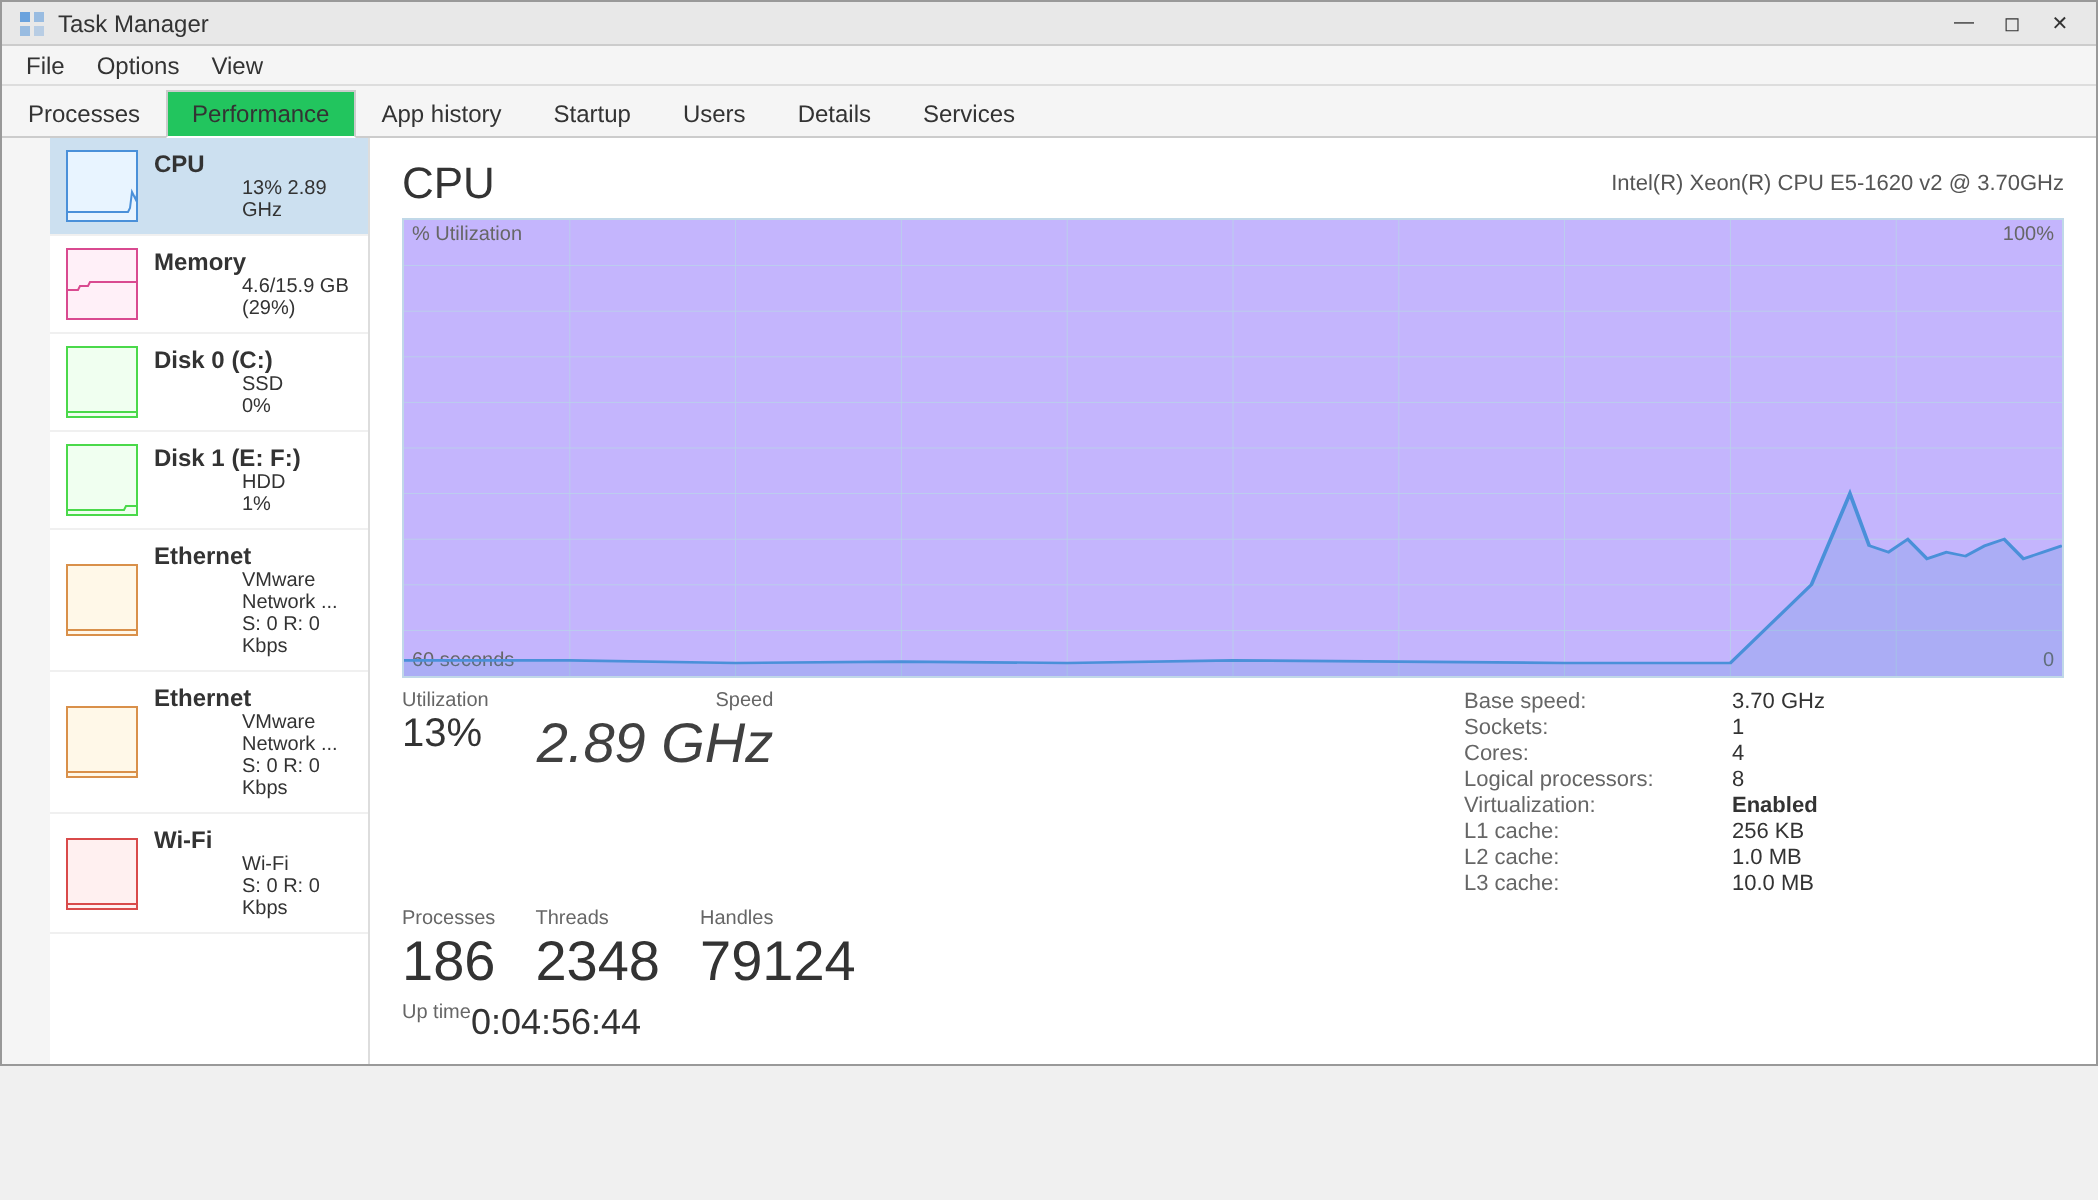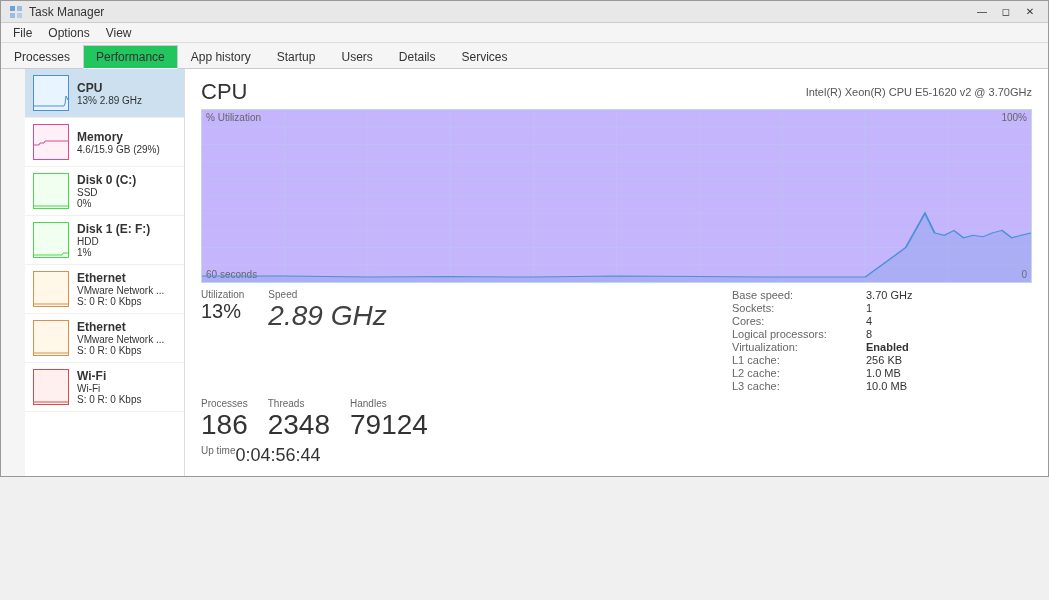--- a/index.html
+++ b/index.html
@@ -6,21 +6,21 @@
     body {
       font-family: 'Segoe UI', Tahoma, Geneva, Verdana, sans-serif;
       font-size: 12px;
       background: #f0f0f0;
       width: 1049px;
       height: 600px;
       overflow: hidden;
     }
     .window {
       width: 1049px;
-      height: 477px;
+      height: 533px;
       background: #f5f5f5;
       border: 1px solid #999;
       display: flex;
       flex-direction: column;
     }
     .title-bar {
       background: #e8e8e8;
       height: 22px;
       display: flex;
       align-items: center;
@@ -163,20 +163,21 @@
       flex: 1;
     }
     .sidebar-item-title {
       font-size: 12px;
       font-weight: 600;
       color: #333;
     }
     .sidebar-item-value {
       font-size: 10px;
       color: #333;
+      margin-left: 44px;
     }
     .detail-panel {
       flex: 1;
       background: white;
       display: flex;
       flex-direction: column;
       padding: 10px 16px;
       overflow: hidden;
     }
     .detail-header {
@@ -237,20 +238,21 @@
       top: 0; left: 0;
       width: 100%; height: 100%;
     }
     .stat-group {
       display: flex;
       flex-direction: column;
     }
     .stat-label {
       font-size: 10px;
       color: #666;
+      text-align: right;
     }
     .stat-value {
       font-size: 20px;
       font-weight: 400;
       color: #333;
     }
     .stat-value-sm {
       font-size: 28px;
       color: #404040;
       font-style: italic;

